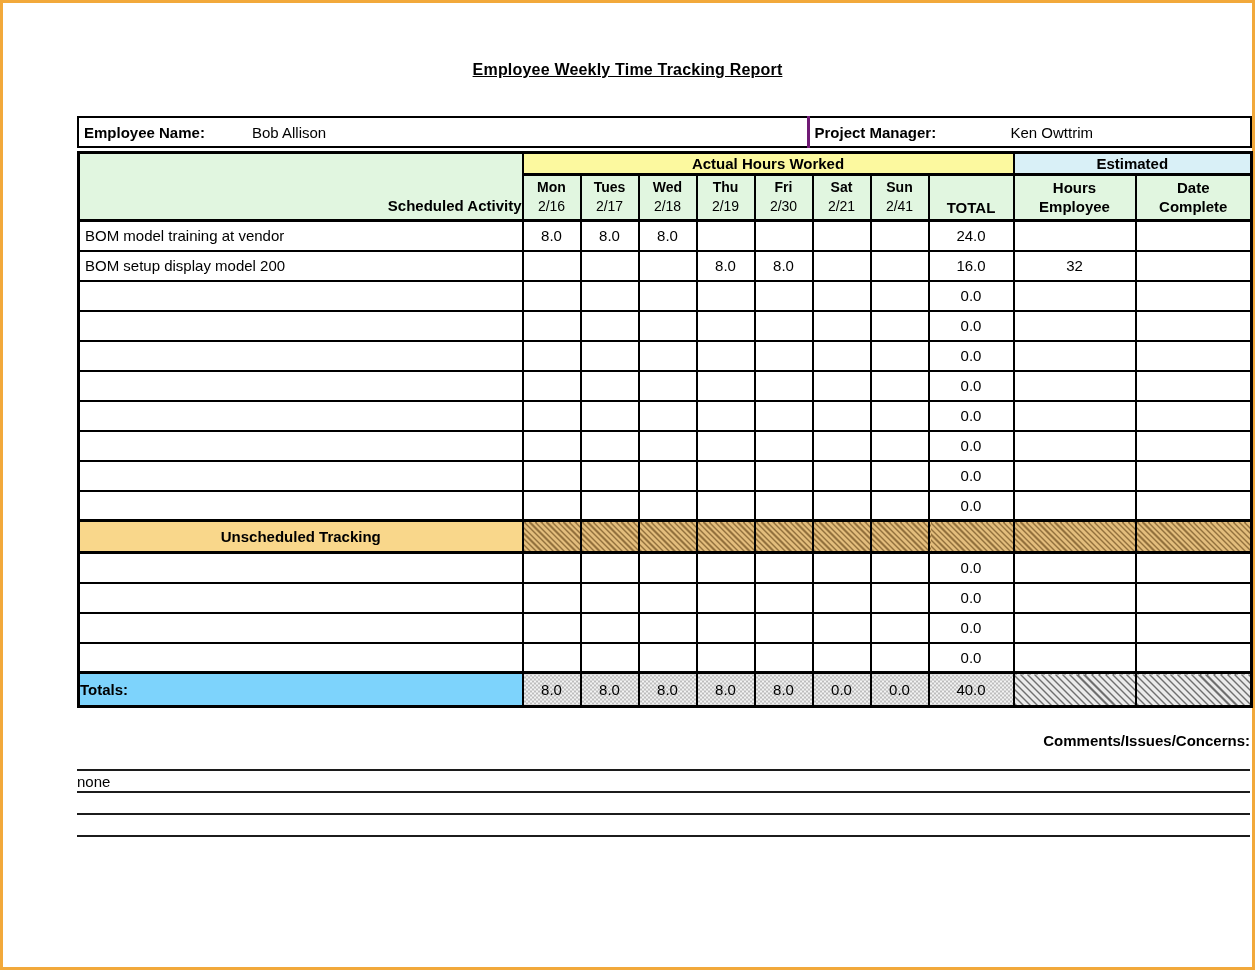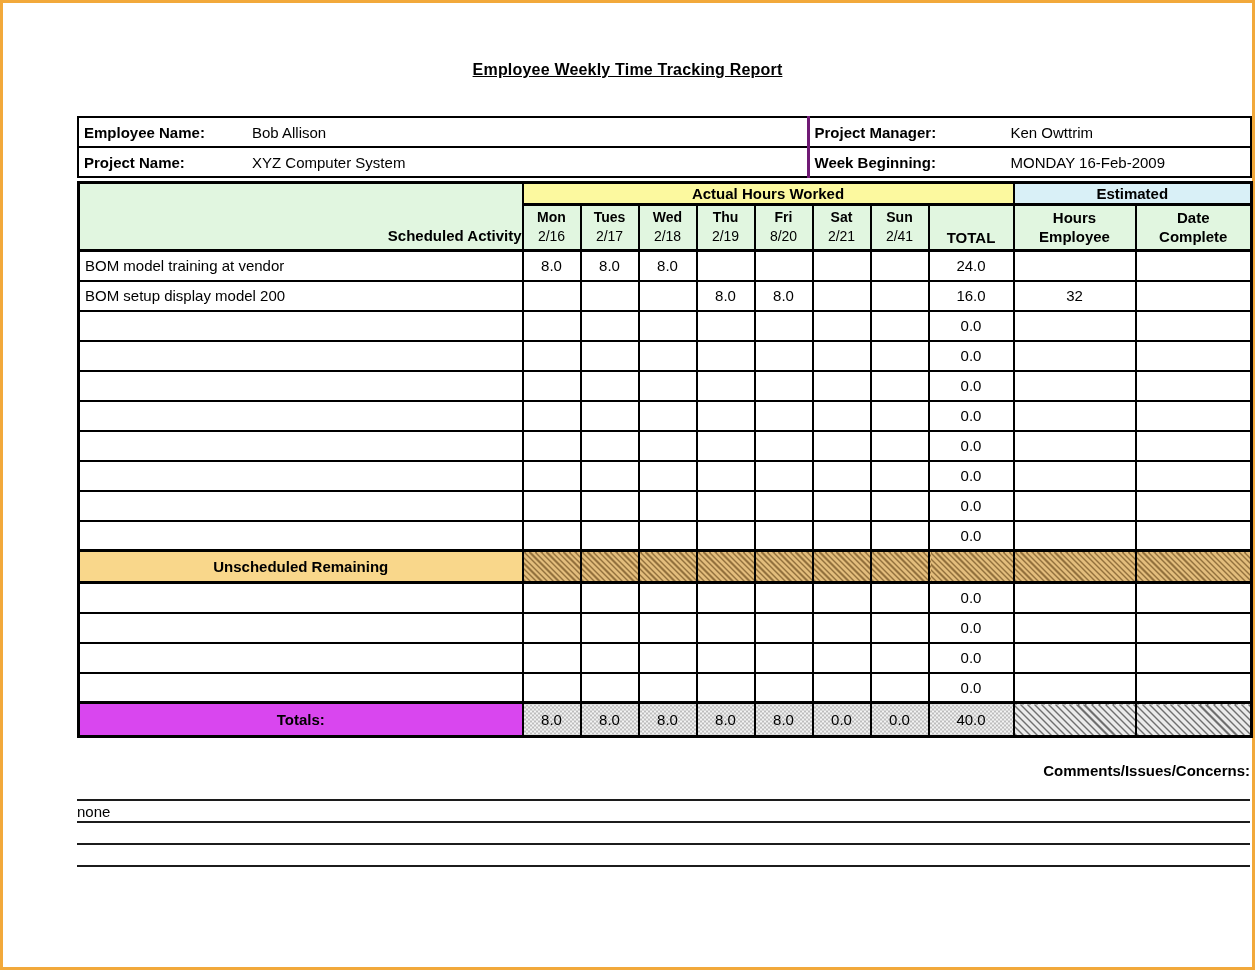--- a/index.html
+++ b/index.html
@@ -93,22 +93,22 @@
   td.unsched-label {
     background: var(--unscheduled_tan, #f9d78b);
     font-weight: bold; text-align: center; font-size: 15px;
     border-right: 3px solid #000;
   }
   td.hatch-tan {
     background: repeating-linear-gradient(45deg, #93713d 0 1.5px, #e3bd7c 1.5px 4px);
   }
   tr.totals-row td { height: 34px; border-top: 3px solid #000; }
   td.totals-label {
-    text-align: center; font-weight: bold; font-size: 16px;
-    padding-right: 0; background:#d946ef;
+    text-align: left; font-weight: bold; font-size: 16px;
+    padding-right: 0; background:#7dd3fc;
     border-right: 3px solid #000;
   }
   td.hatch-gray {
     background: repeating-linear-gradient(45deg, #6f6f6f 0 1.5px, #ebebeb 1.5px 5px);
   }
 
   
   .comments { margin-top: 24px; width: 1173px; }
   .comments-label {
     font-weight: bold; font-size: 15px;
@@ -135,28 +135,20 @@
           <col style="width:730px">
           <col style="width:443px">
         </colgroup>
       <tbody>
           <tr>
         <td>
           <span class="info-label w-left">Employee Name:</span><span>Bob Allison</span>
         </td>
         <td class="right-sec">
           <span class="info-label w-right">Project Manager:</span><span>Ken Owttrim</span>
-        </td>
-      </tr>
-      <tr>
-        <td>
-          <span class="info-label w-left">Project Name:</span><span>XYZ Computer System</span>
-        </td>
-        <td class="right-sec">
-          <span class="info-label w-right">Week Beginning:</span><span>MONDAY 16-Feb-2009</span>
         </td>
       </tr>
     </tbody>
       </table>
 
     <table class="grid">
       <colgroup>
         <col style="width:444px">
         <col style="width:58px">
           <col style="width:58px">
@@ -187,21 +179,21 @@
             <th class="day-col">
               <div class="day-name">Wed</div>
               <div class="day-date">2/18</div>
             </th>
             <th class="day-col">
               <div class="day-name">Thu</div>
               <div class="day-date">2/19</div>
             </th>
             <th class="day-col">
               <div class="day-name">Fri</div>
-              <div class="day-date">8/20</div>
+              <div class="day-date">2/30</div>
             </th>
             <th class="day-col">
               <div class="day-name">Sat</div>
               <div class="day-date">2/21</div>
             </th>
             <th class="day-col">
               <div class="day-name">Sun</div>
               <div class="day-date">2/41</div>
             </th>
             <th class="total-col">TOTAL</th>
@@ -340,21 +332,21 @@
             <td class="num-cell"></td>
             <td class="num-cell"></td>
             <td class="num-cell"></td>
             <td class="num-cell"></td>
             <td class="num-cell"></td>
             <td class="num-cell dotted total-cell">0.0</td>
             <td class="num-cell"></td>
             <td class="num-cell"></td>
           </tr>
           <tr class="unsched-row">
-            <td class="unsched-label">Unscheduled Remaining</td>
+            <td class="unsched-label">Unscheduled Tracking</td>
             <td class="hatch-tan"></td>
             <td class="hatch-tan"></td>
             <td class="hatch-tan"></td>
             <td class="hatch-tan"></td>
             <td class="hatch-tan"></td>
             <td class="hatch-tan"></td>
             <td class="hatch-tan"></td>
             <td class="hatch-tan"></td>
             <td class="hatch-tan"></td>
             <td class="hatch-tan"></td>

